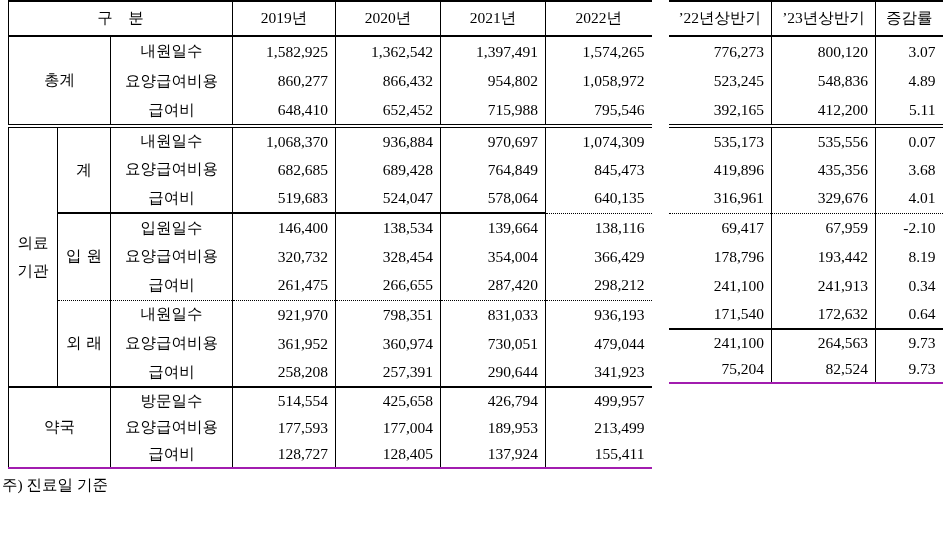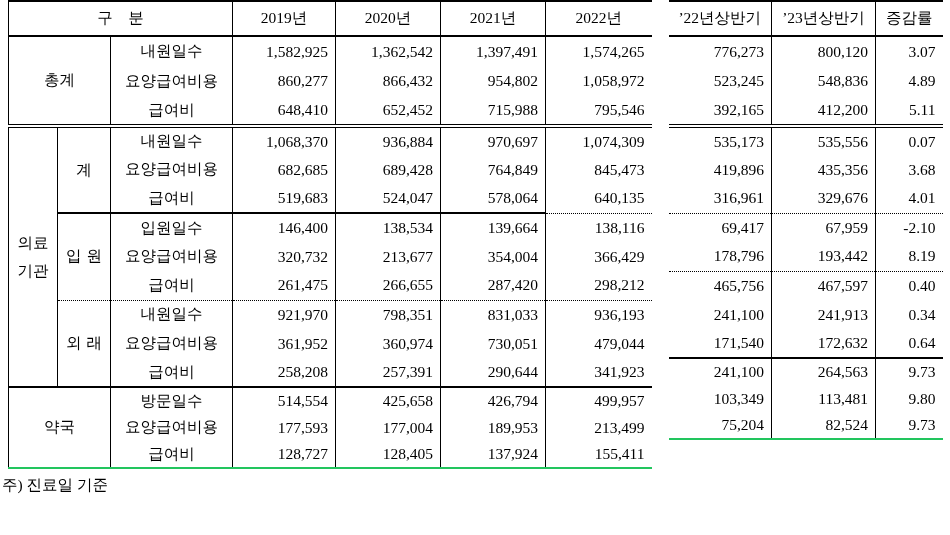--- a/index.html
+++ b/index.html
@@ -7,21 +7,21 @@
     width: 950px; height: 535px;
     background: #ffffff; color: #000;
     font-family: "Liberation Serif", "DejaVu Serif", serif;
     overflow: hidden;
   }
   .unit-note {
     width: 934px; margin: 3px 0 2px 8px;
     text-align: right; font-size: 14.5px; line-height: 20px;
   }
   .tables { display: flex; align-items: flex-start; margin-left: 8px; column-gap: 17px; }
-  table { border-collapse: collapse; table-layout: fixed; border-bottom: 2px solid #22c55e; }
+  table { border-collapse: collapse; table-layout: fixed; border-bottom: 2px solid #a21caf; }
   .tbl-left  { width: 643px; border-left: 1px solid #000; }
   .tbl-right { width: 274px; }
   th, td {
     border-left: 1px solid #000; border-right: 1px solid #000;
     padding: 0; font-weight: normal; font-size: 15.5px; color: #000;
     overflow: hidden; vertical-align: middle;
   }
   .tbl-left  tr > *:last-child  { border-right: none; }
   .tbl-right tr > *:first-child { border-left: none; }
   .tbl-right tr > *:last-child  { border-right: none; }
@@ -125,21 +125,21 @@
           <td class="sub-sp ts" rowspan="3">입원</td>
           <td class="lab ts">입원일수</td>
           <td class="val ts">146,400</td>
           <td class="val ts">138,534</td>
           <td class="val ts">139,664</td>
           <td class="val tdot">138,116</td>
         </tr>
         <tr class="h29">
           <td class="lab">요양급여비용</td>
           <td class="val">320,732</td>
-          <td class="val">213,677</td>
+          <td class="val">328,454</td>
           <td class="val">354,004</td>
           <td class="val">366,429</td>
         </tr>
         <tr class="h29">
           <td class="lab">급여비</td>
           <td class="val">261,475</td>
           <td class="val">266,655</td>
           <td class="val">287,420</td>
           <td class="val">298,212</td>
         </tr>
@@ -239,46 +239,36 @@
         <tr class="h29 sec-dotted">
           <td class="val">69,417</td>
           <td class="val">67,959</td>
           <td class="val">-2.10</td>
         </tr>
         <tr class="h29">
           <td class="val">178,796</td>
           <td class="val">193,442</td>
           <td class="val">8.19</td>
         </tr>
-        <tr class="h29 sec-dotted">
-          <td class="val">465,756</td>
-          <td class="val">467,597</td>
-          <td class="val">0.40</td>
-        </tr>
         <tr class="h29">
           <td class="val">241,100</td>
           <td class="val">241,913</td>
           <td class="val">0.34</td>
         </tr>
         <tr class="h29">
           <td class="val">171,540</td>
           <td class="val">172,632</td>
           <td class="val">0.64</td>
         </tr>
         <tr class="h27 sec-solid">
           <td class="val">241,100</td>
           <td class="val">264,563</td>
           <td class="val">9.73</td>
         </tr>
         <tr class="h27">
-          <td class="val">103,349</td>
-          <td class="val">113,481</td>
-          <td class="val">9.80</td>
-        </tr>
-        <tr class="h27">
           <td class="val">75,204</td>
           <td class="val">82,524</td>
           <td class="val">9.73</td>
         </tr>
       </tbody>
     </table>
 
   </div>
 
   <div class="footnote">주) 진료일 기준</div>

